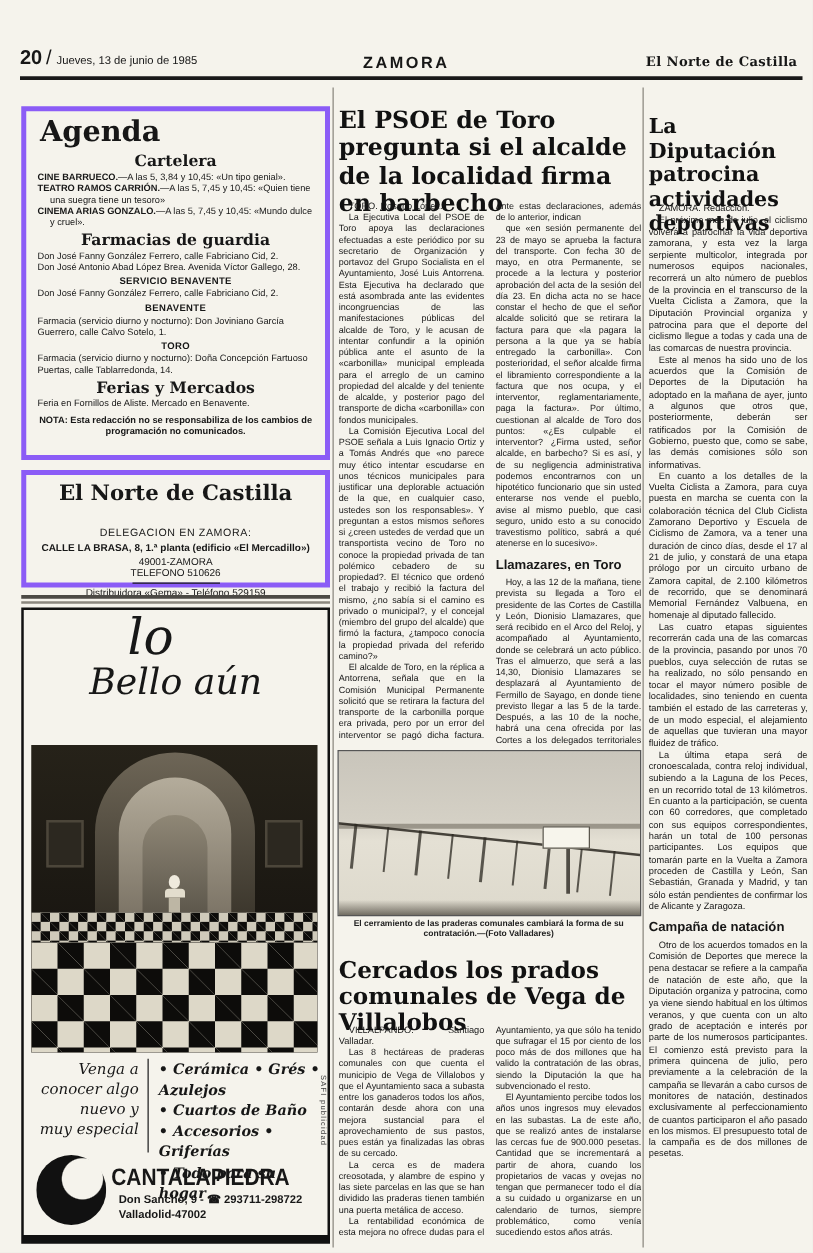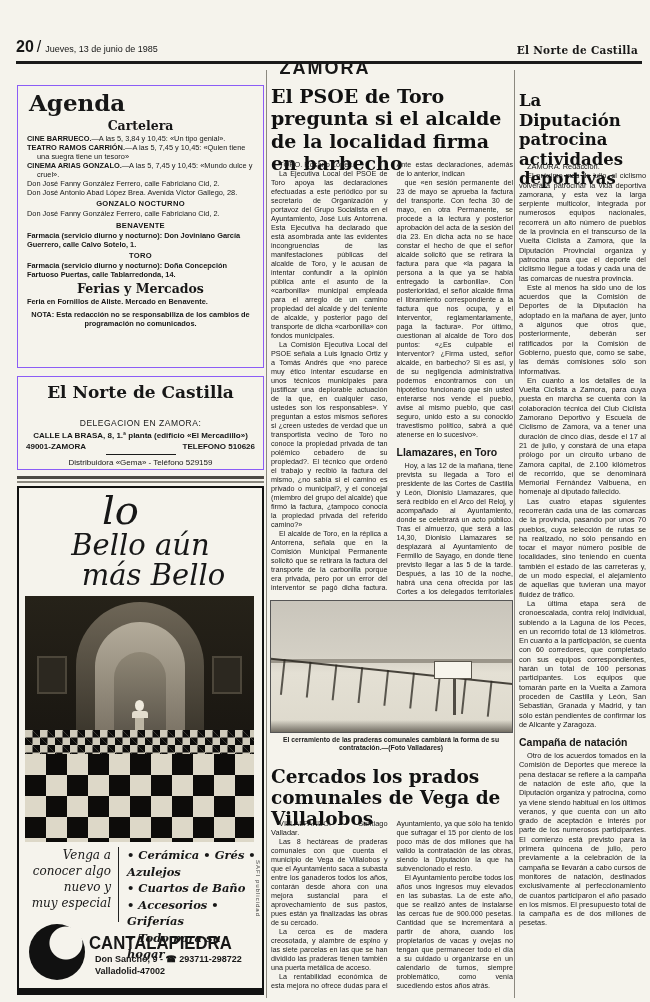--- a/index.html
+++ b/index.html
@@ -4,46 +4,46 @@
 <style>
   html,body{margin:0;padding:0;}
   body{background:#e9e7e0;font-family:"Liberation Sans",sans-serif;}
   #page{position:relative;width:650px;height:1002px;background:#f5f3ec;color:#171717;overflow:hidden;margin:0 auto;}
 
   
   .hdr{position:absolute;left:16px;top:38px;width:626px;height:22px;}
   .pgnum{font-size:16px;font-weight:bold;}
   .pgslash{font-size:16px;margin:0 4px 0 3px;}
   .pgdate{font-size:9px;}
-  .section{position:absolute;left:0;right:0;top:58px;text-align:center;font-size:18px;font-weight:bold;letter-spacing:2px;}
+  .section{position:absolute;left:0;right:0;top:42px;text-align:center;font-size:13px;font-weight:bold;letter-spacing:2px;}
   .masthead-sm{position:absolute;right:12px;top:44px;font-family:"DejaVu Serif",serif;font-weight:bold;font-size:10.5px;letter-spacing:.3px;}
   .hdr-rule{position:absolute;left:16px;top:61px;width:626px;height:3px;background:#1a1a1a;}
 
   
   .vrule{position:absolute;width:1px;background:#8b887f;top:70px;height:928px;}
   .vrule.r1{left:266px;}
   .vrule.r2{left:514px;}
 
   
-  .box{position:absolute;border:1px solid #8b5cf6;background:#f5f3ec;box-sizing:border-box;}
+  .box{position:absolute;border:4px solid #8b5cf6;background:#f5f3ec;box-sizing:border-box;}
   #agenda{left:17px;top:85px;width:247px;height:283px;padding:3px 9px;}
   .agenda-title{font-family:"DejaVu Serif",serif;font-weight:bold;font-size:23px;margin:0 0 1px 2px;}
   .sec-serif{font-family:"DejaVu Serif",serif;font-weight:bold;font-size:12.5px;text-align:center;margin:2px 0 1px;}
   .cart-item{font-size:7.4px;line-height:9px;padding-left:10px;text-indent:-10px;}
   .cart-item b{font-weight:bold;}
   .ph-line{font-size:7.4px;line-height:9.2px;margin:0;padding-left:10px;text-indent:-10px;}
   .mini-head{font-size:7.6px;font-weight:bold;text-align:center;margin:2px 0 1px;letter-spacing:.3px;}
-  .plain-line{font-size:7.4px;line-height:9.2px;margin:0;font-weight:bold;}
+  .plain-line{font-size:7.4px;line-height:9.2px;margin:0;}
   .nota{font-size:7.4px;line-height:9.4px;font-weight:bold;text-align:center;margin-top:3px;}
 
   #delegacion{left:17px;top:376px;width:247px;height:94px;text-align:center;padding:5px 8px;}
   .masthead-big{font-family:"DejaVu Serif",serif;font-weight:bold;font-size:17px;margin:0;}
   .deleg-sub{font-size:8.5px;letter-spacing:.5px;margin:16px 0 3px;}
   .deleg-addr{font-size:8px;font-weight:bold;margin:1px 0;}
-  .deleg-row{display:flex;justify-content:space-between;font-size:8px;font-weight:bold;margin:2px 0 1px;}
+  .deleg-row{display:flex;justify-content:space-between;font-size:8px;font-weight:normal;margin:2px 0 1px;flex-direction:column;}
   .deleg-div{width:70px;height:1px;background:#1a1a1a;margin:3px auto;}
   .deleg-dist{font-size:8px;margin-top:2px;}
 
   .double-rule{position:absolute;left:17px;top:476px;width:247px;height:2px;border-top:3px solid #4c4a45;border-bottom:2px solid #8a877e;}
 
   
   #ad{left:17px;top:486px;width:247px;height:509px;border:2px solid #111;border-bottom:7px solid #111;overflow:hidden;padding:0;}
   .ad-script{font-family:"DejaVu Serif",serif;font-style:italic;text-align:center;padding-top:2px;height:104px;}
   .ad-script .l1{font-size:40px;line-height:40px;margin-right:40px;text-align:center;}
   .ad-script .l2{font-size:29px;line-height:30px;}
@@ -122,25 +122,26 @@
 
   <div class="vrule r1"></div>
   <div class="vrule r2"></div>
 
   <div class="box" id="agenda">
     <h2 class="agenda-title">Agenda</h2>
     <h3 class="sec-serif">Cartelera</h3>
     <div class="cart-item"><b>CINE BARRUECO.</b><span>—A las 5, 3,84 y 10,45: «Un tipo genial».</span></div>
     <div class="cart-item"><b>TEATRO RAMOS CARRIÓN.</b><span>—A las 5, 7,45 y 10,45: «Quien tiene una suegra tiene un tesoro»</span></div>
     <div class="cart-item"><b>CINEMA ARIAS GONZALO.</b><span>—A las 5, 7,45 y 10,45: «Mundo dulce y cruel».</span></div>
+    <h3 class="sec-serif">Farmacias de guardia</h3>
     <div>
         <p class="ph-line">Don José Fanny González Ferrero, calle Fabriciano Cid, 2.</p>
         <p class="ph-line">Don José Antonio Abad López Brea. Avenida Víctor Gallego, 28.</p>
       </div>
-    <div class="mini-head">GONZALO NOCTURNO</div>
+    <div class="mini-head">SERVICIO BENAVENTE</div>
     <p class="ph-line">Don José Fanny González Ferrero, calle Fabriciano Cid, 2.</p>
     <div class="mini-head">BENAVENTE</div>
     <p class="plain-line">Farmacia (servicio diurno y nocturno): Don Joviniano García Guerrero, calle Calvo Sotelo, 1.</p>
     <div class="mini-head">TORO</div>
     <p class="plain-line">Farmacia (servicio diurno y nocturno): Doña Concepción Fartuoso Puertas, calle Tablarredonda, 14.</p>
     <h3 class="sec-serif">Ferias y Mercados</h3>
     <p class="plain-line">Feria en Fornillos de Aliste. Mercado en Benavente.</p>
     <p class="nota">NOTA: Esta redacción no se responsabiliza de los cambios de programación no comunicados.</p>
   </div>
 
@@ -155,21 +156,20 @@
     <div class="deleg-div"></div>
     <div class="deleg-dist">Distribuidora «Gema» - Teléfono 529159</div>
   </div>
 
   <div class="double-rule"></div>
 
   <div class="box" id="ad">
     <div class="ad-script">
       <div class="l1">lo</div>
       <div class="l2">Bello aún</div>
-      <div class="l3">más Bello</div>
     </div>
     <div class="ad-photo">
       <div class="wall-frame wl"></div>
       <div class="wall-frame wr"></div>
       <div class="arch-outer"></div>
       <div class="arch-inner"></div>
       <div class="arch-deep"></div>
       <div class="bust">
         <div class="bust-head"></div>
         <div class="bust-shoulders"></div>

